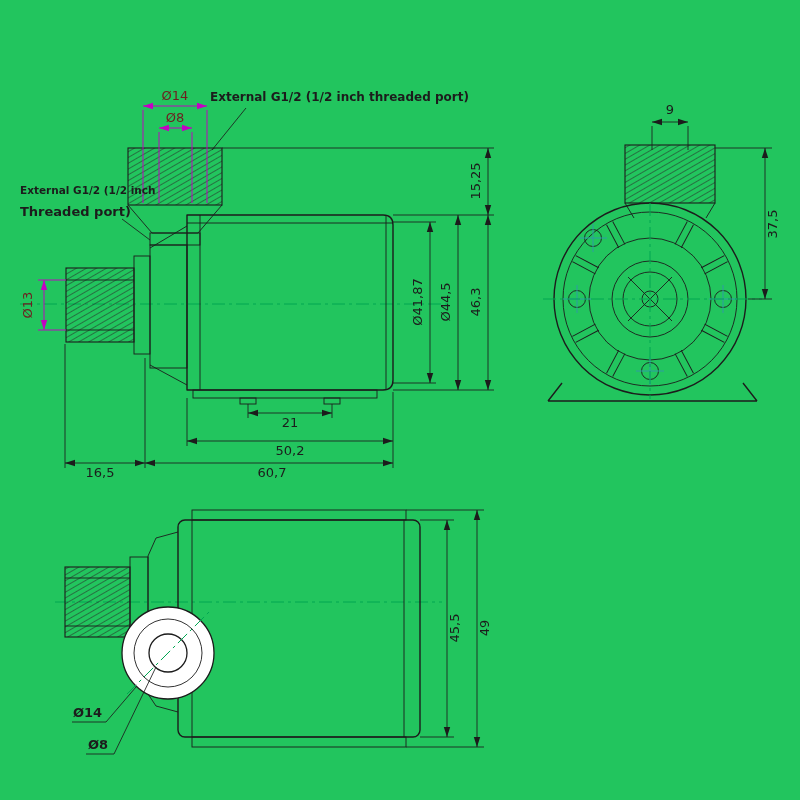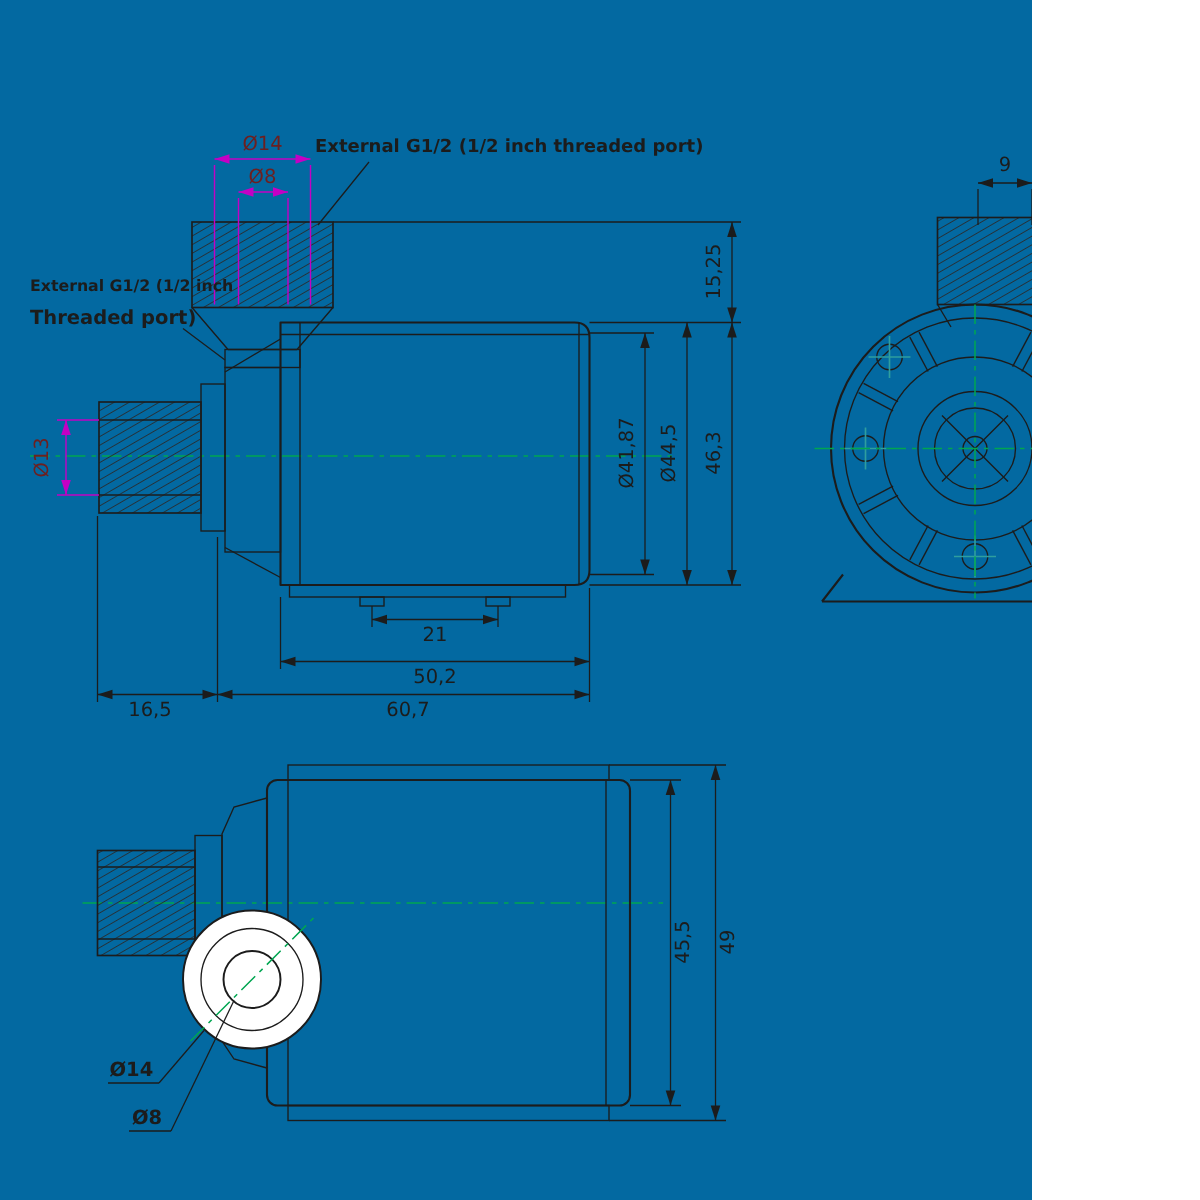--- a/index.html
+++ b/index.html
@@ -1,16 +1,16 @@
 <!DOCTYPE html>
 <html><head>
 <meta charset="utf-8">
 <style>
   html,body{margin:0;padding:0;background:#ffffff;}
-  .canvas{width:688px;height:800px;position:relative;background:#0369a1;overflow:hidden;}
+  .canvas{width:800px;height:800px;position:relative;background:#22c55e;overflow:hidden;}
   svg{display:block;}
   .ol{stroke:#1c1c1c;stroke-width:1.4;fill:none;stroke-linejoin:round;}
   .ol2{stroke:#1c1c1c;stroke-width:0.9;fill:none;}
   .olf{stroke:#1c1c1c;stroke-width:1.3;fill:#ffffff;}
   .thread{stroke:#1c1c1c;stroke-width:1.1;fill:url(#hatch);}
   .dim{stroke:#1c1c1c;stroke-width:0.85;fill:none;}
   .dimM{stroke:#c400c4;stroke-width:0.95;fill:none;}
   .cl{stroke:#00a651;stroke-width:1;fill:none;stroke-dasharray:13 4 3 4;}
   .tealx{stroke:#2f9e9e;stroke-width:1.1;fill:none;}
   text{font-family:"DejaVu Sans","Liberation Sans",sans-serif;fill:#1c1c1c;}

